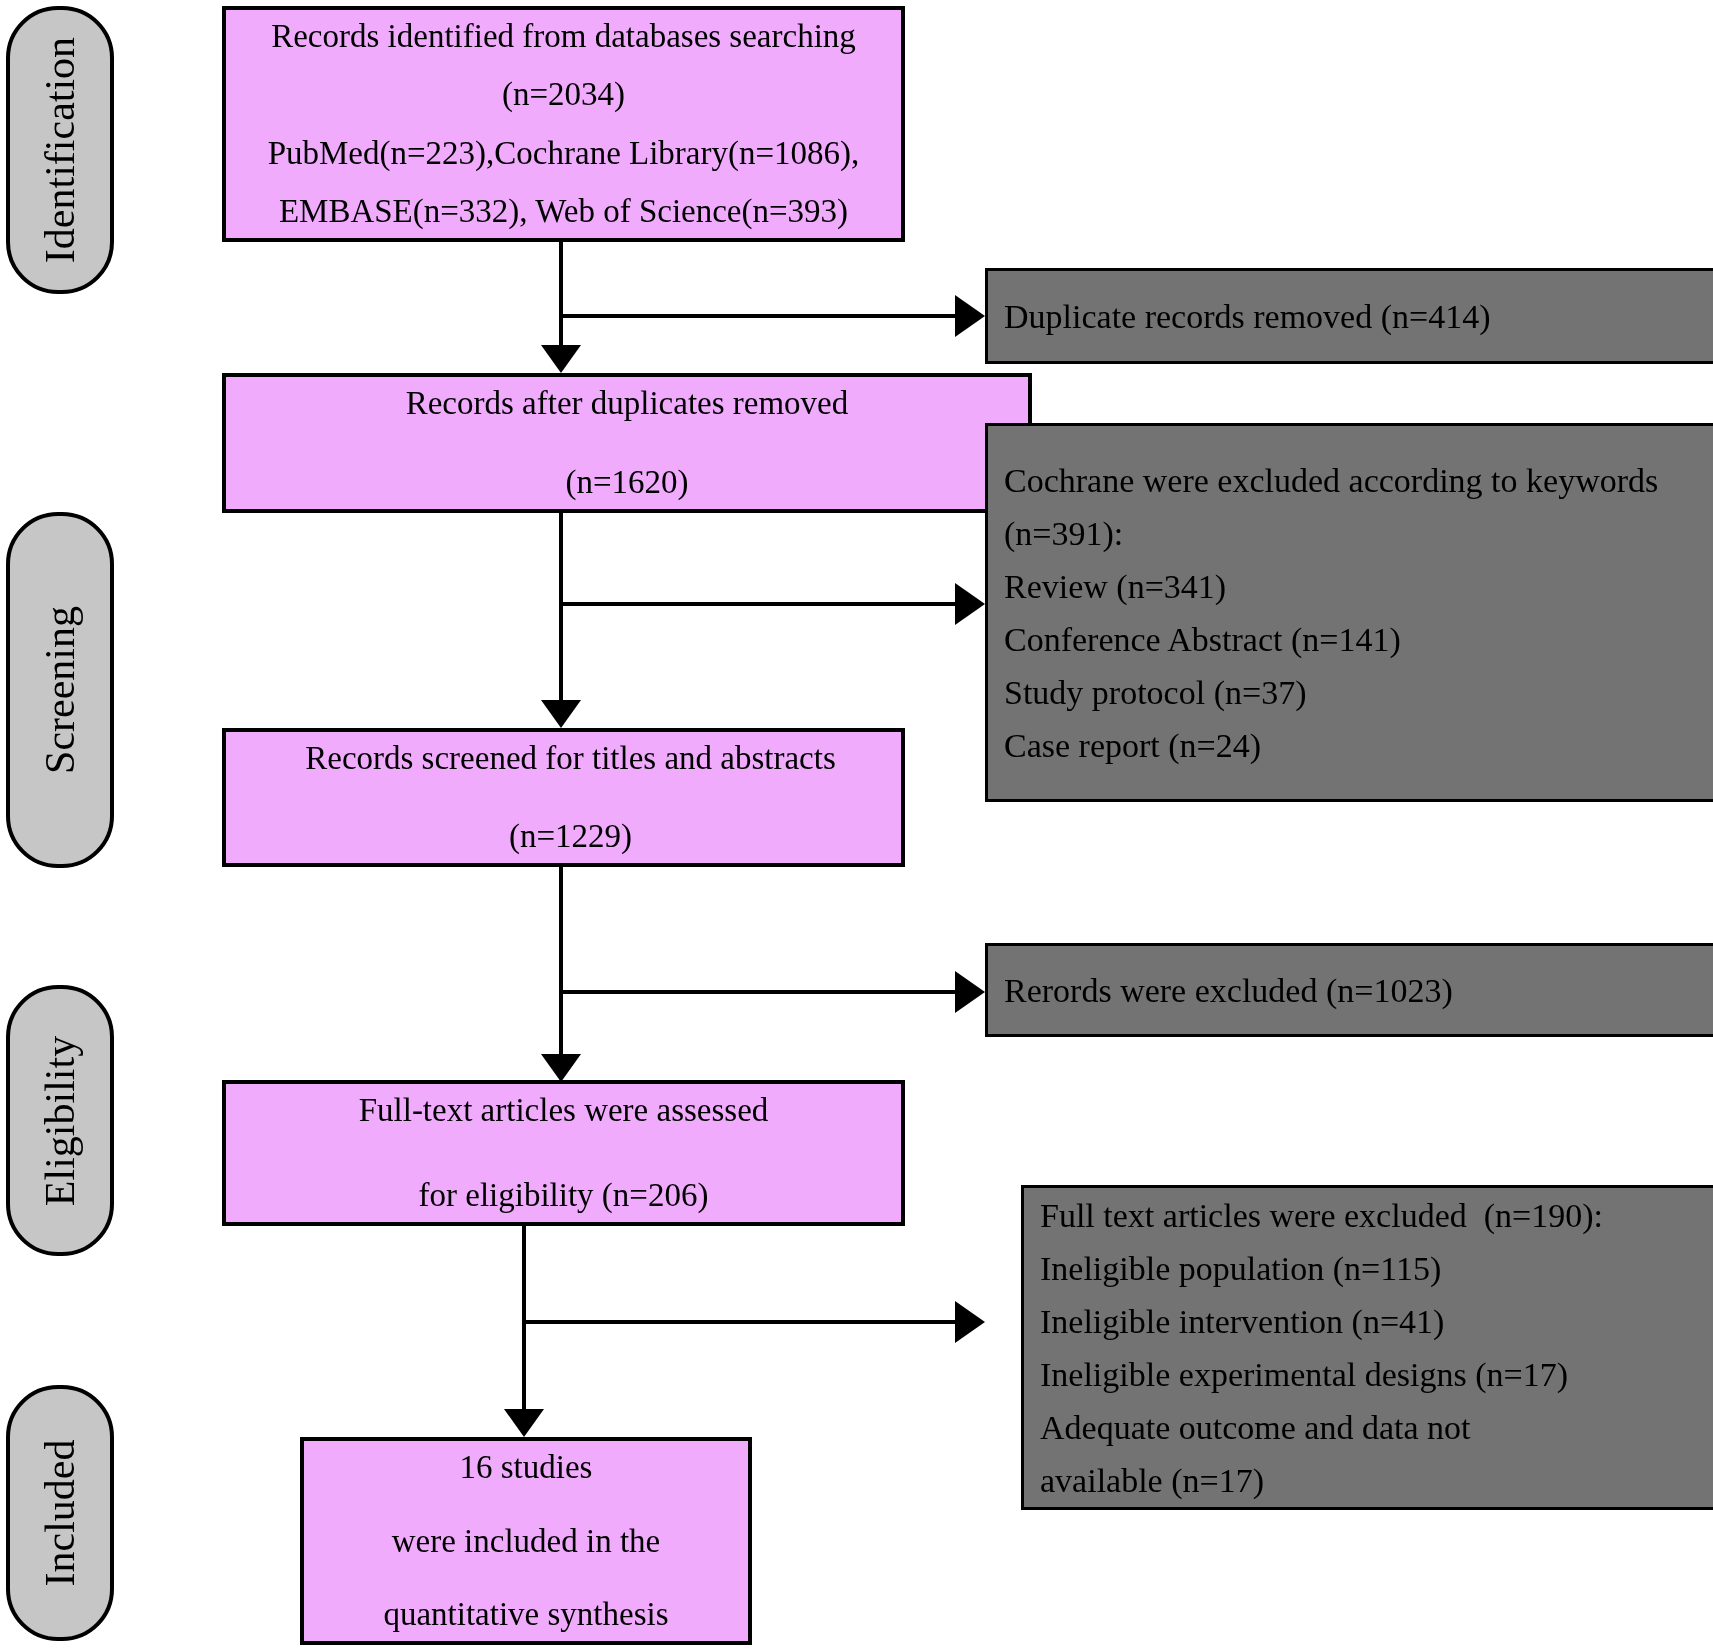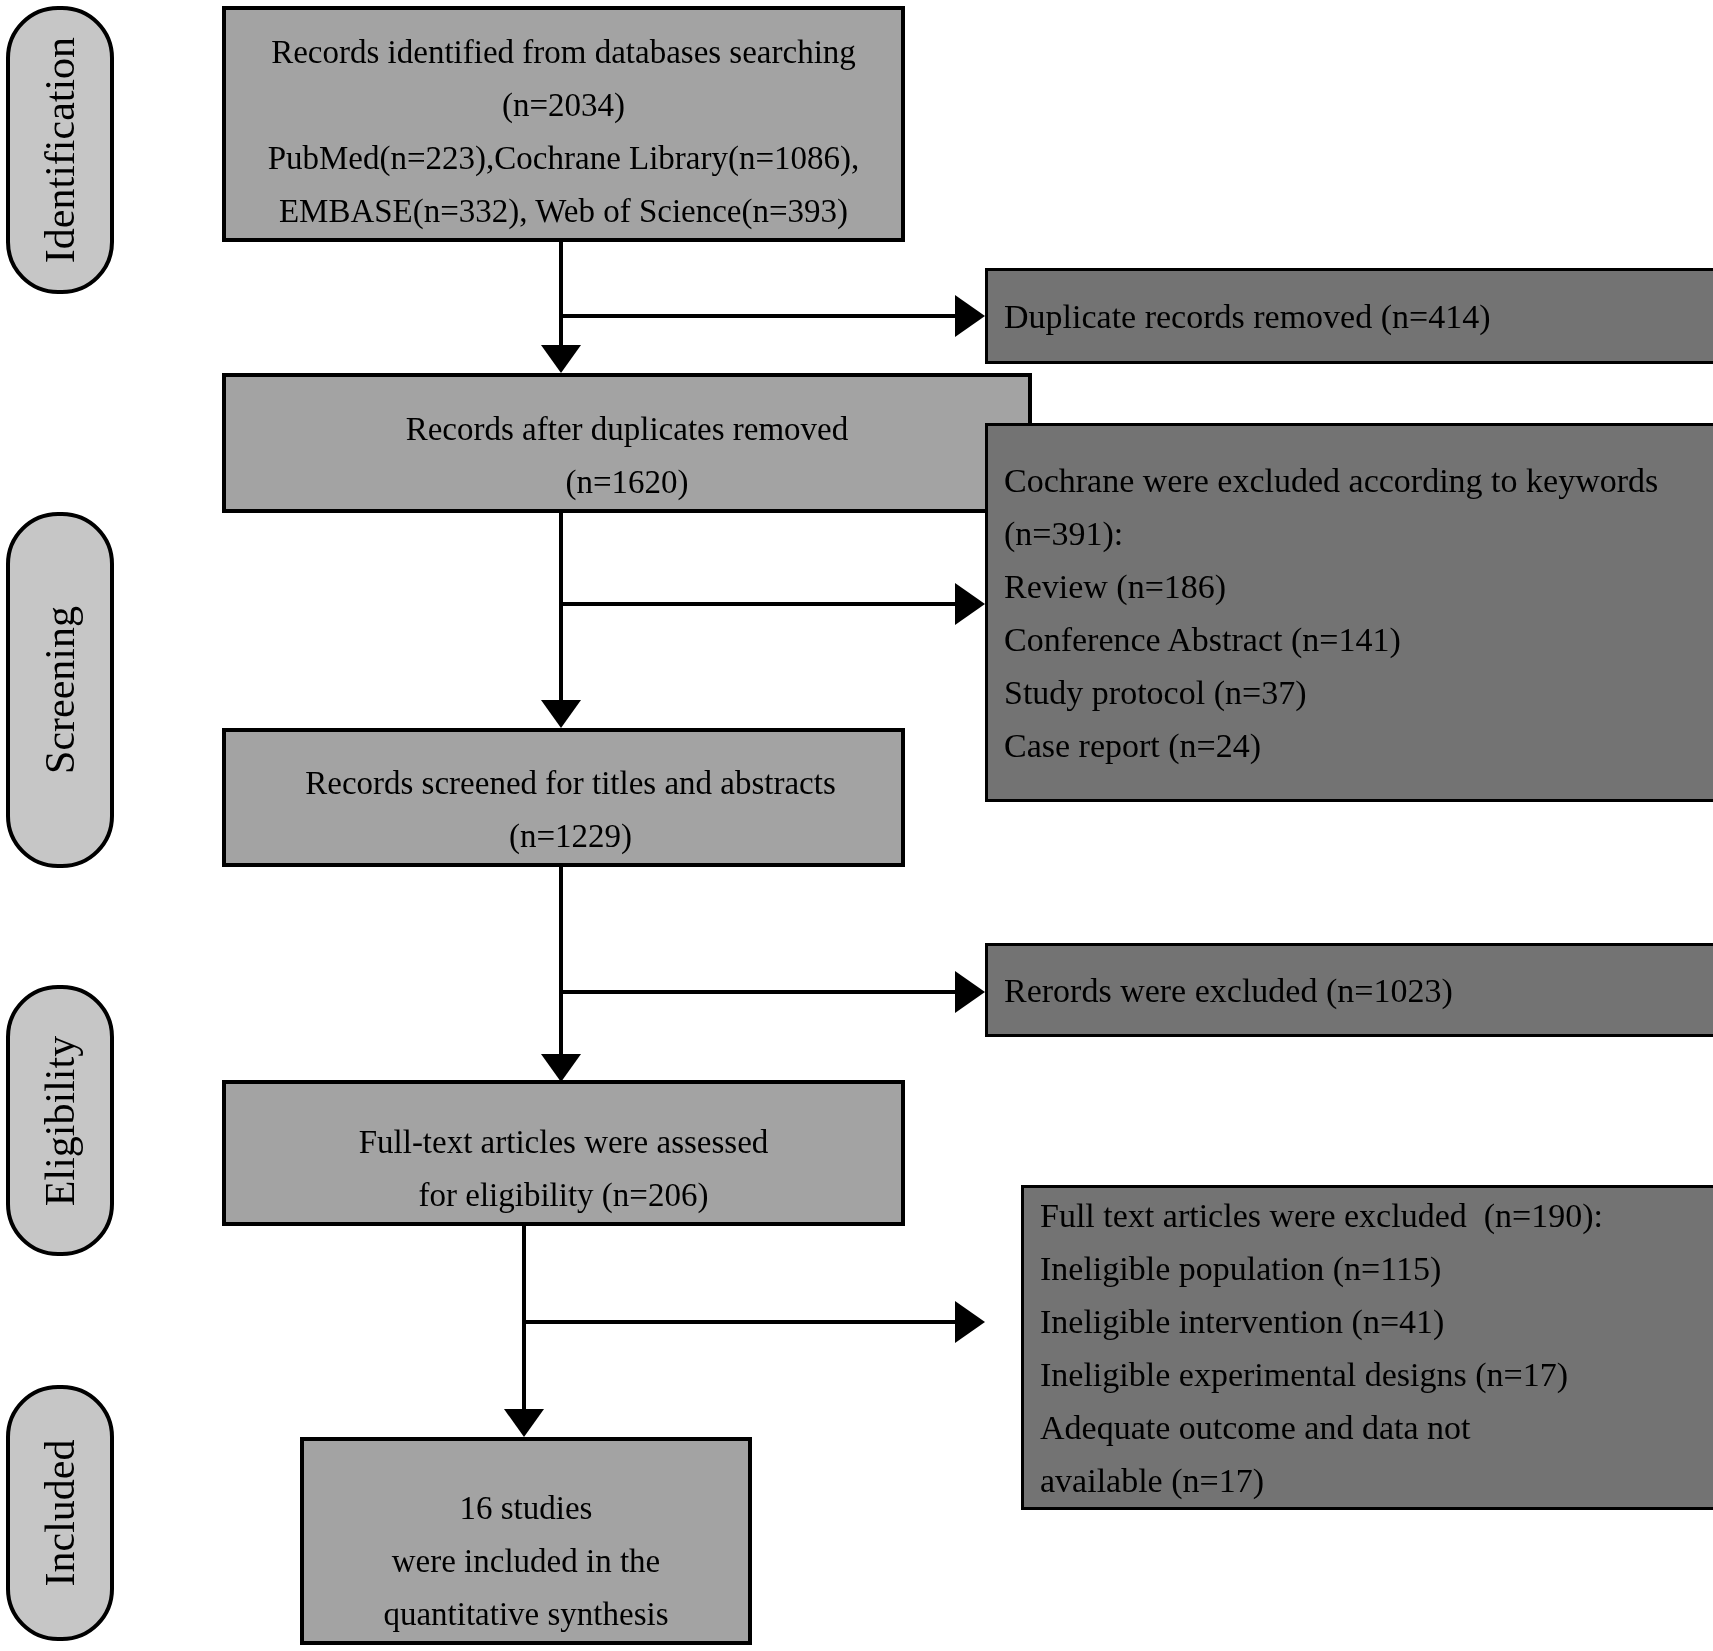--- a/index.html
+++ b/index.html
@@ -27,27 +27,27 @@
   }
   .pill .vtext {
     transform: rotate(-90deg);
     white-space: nowrap;
     font-size: 42px;
     line-height: 1;
   }
   
   .mainbox {
     position: absolute;
-    background: #a3a3a3;
+    background: #f0abfc;
     border: 4px solid #000000;
     box-sizing: border-box;
     display: flex;
     flex-direction: column;
     align-items: center;
-    justify-content: flex-end;
+    justify-content: space-between;
     text-align: center;
     font-size: 33px;
   }
   .mainbox .line { line-height: 53px; white-space: pre-wrap; }
   .sidebox {
     position: absolute;
     left: 985px;
     width: 738px;
     background: #737373;
     border: 3px solid #000000;
@@ -123,21 +123,21 @@
     <div class="line">quantitative synthesis</div>
   </div>
 
   <div class="sidebox" style="top:268px;height:96px;">
     <div class="line">Duplicate records removed (n=414)</div>
   </div>
 
   <div class="sidebox" style="top:423px;height:379px;">
     <div class="line">Cochrane were excluded according to keywords</div>
     <div class="line">(n=391):</div>
-    <div class="line">Review (n=186)</div>
+    <div class="line">Review (n=341)</div>
     <div class="line">Conference Abstract (n=141)</div>
     <div class="line">Study protocol (n=37)</div>
     <div class="line">Case report (n=24)</div>
   </div>
 
   <div class="sidebox" style="top:943px;height:94px;">
     <div class="line">Rerords were excluded (n=1023)</div>
   </div>
 
   <div class="sidebox" style="top:1185px;height:325px;margin-left:36px;">

